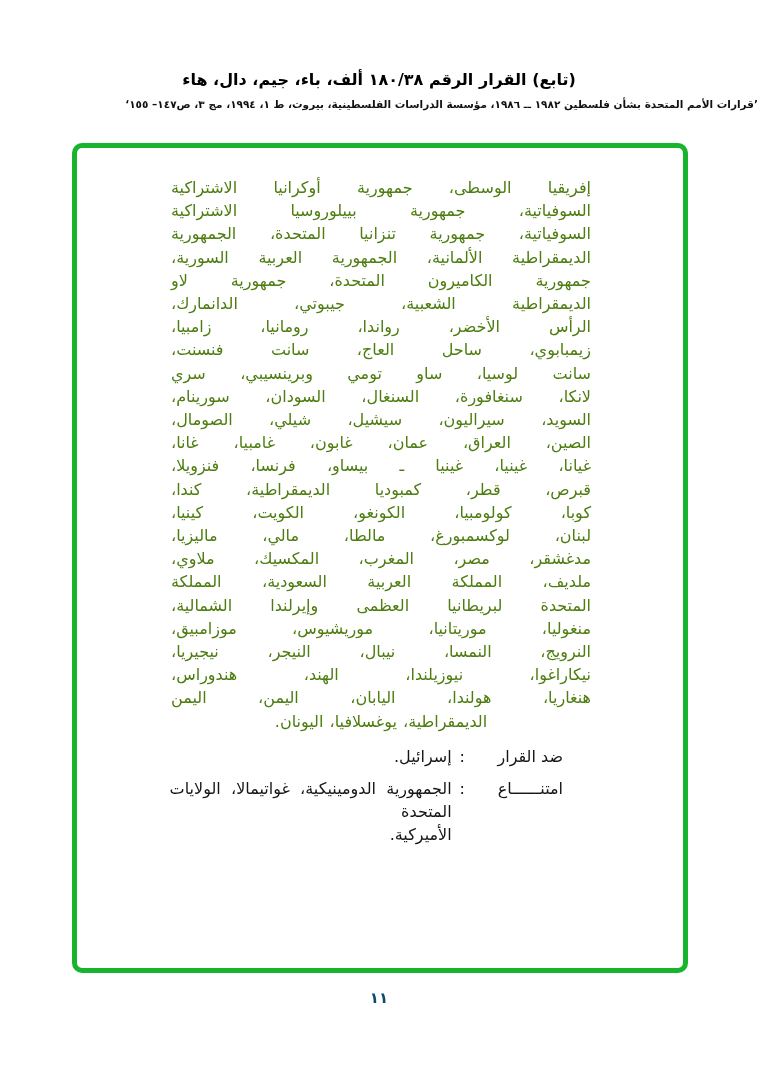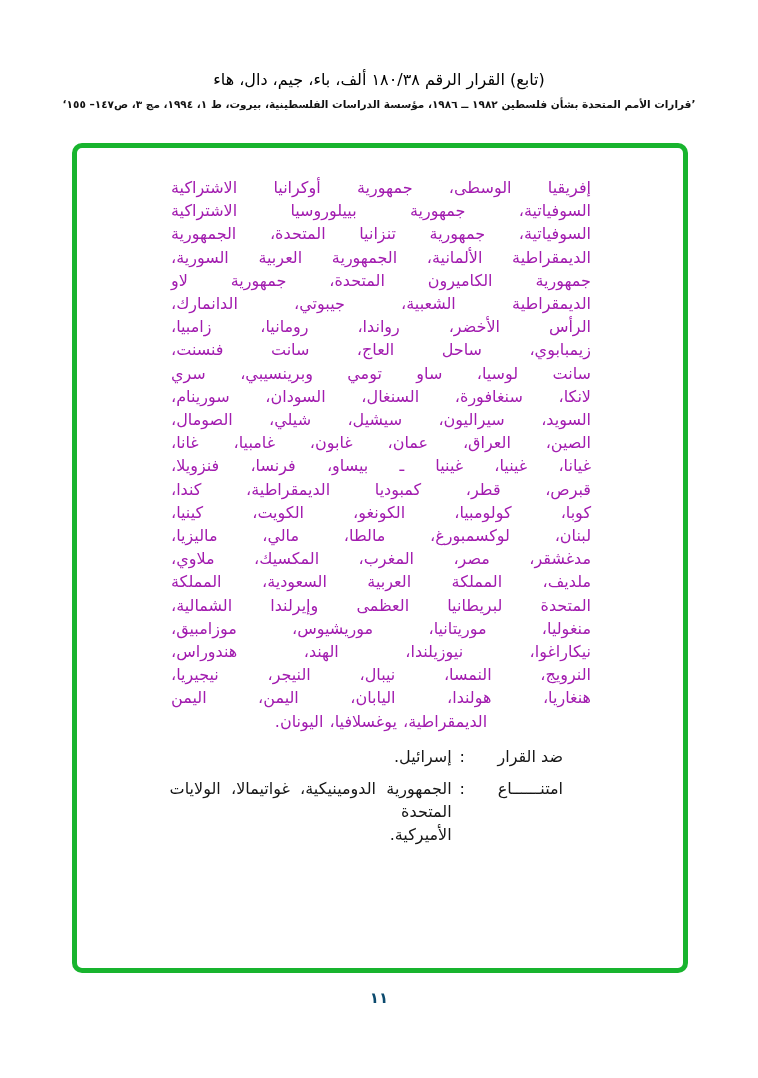--- a/index.html
+++ b/index.html
@@ -10,27 +10,27 @@
     background: #ffffff;
     font-family: "DejaVu Sans", sans-serif;
     color: #1b1b1b;
     overflow: hidden;
   }
   .doc-header { position: absolute; top: 70px; left: 0; width: 100%; }
   .doc-title {
     direction: rtl;
     text-align: center;
     font-size: 16px;
-    font-weight: normal;
+    font-weight: bold;
     color: #000;
     letter-spacing: 0.2px;
   }
   .doc-subtitle {
     direction: rtl;
-    text-align: center;
+    text-align: right;
     font-size: 10.5px;
     font-weight: bold;
     color: #111;
     margin-top: 9px;
   }
   .green-box {
     position: absolute;
     left: 72px;
     top: 143px;
     width: 616px;
@@ -47,21 +47,21 @@
     width: 420px;
     direction: rtl;
   }
   .voters p-line, .voters .vote-line { display: block; }
   .voters .vote-line {
     font-size: 16px;
     line-height: 23.2px;
     text-align: justify;
     text-align-last: justify;
     word-spacing: 1px;
-    color: #a21caf;
+    color: #4d7c0f;
   }
   .voters .vote-line:last-child {
     text-align-last: center;
   }
   .vote-rows { margin-top: 12px; }
   .vote-row {
     display: flex;
     direction: rtl;
     padding-right: 28px;
     font-size: 16px;
@@ -141,23 +141,23 @@
           <div class="vote-line">لبنان، لوكسمبورغ، مالطا، مالي، ماليزيا،</div>
 
           <div class="vote-line">مدغشقر، مصر، المغرب، المكسيك، ملاوي،</div>
 
           <div class="vote-line">ملديف، المملكة العربية السعودية، المملكة</div>
 
           <div class="vote-line">المتحدة لبريطانيا العظمى وإيرلندا الشمالية،</div>
 
           <div class="vote-line">منغوليا، موريتانيا، موريشيوس، موزامبيق،</div>
 
+          <div class="vote-line">النرويج، النمسا، نيبال، النيجر، نيجيريا،</div>
+
           <div class="vote-line">نيكاراغوا، نيوزيلندا، الهند، هندوراس،</div>
-
-          <div class="vote-line">النرويج، النمسا، نيبال، النيجر، نيجيريا،</div>
 
           <div class="vote-line">هنغاريا، هولندا، اليابان، اليمن، اليمن</div>
 
           <div class="vote-line">الديمقراطية، يوغسلافيا، اليونان.</div>
         </div>
 
       <div class="vote-rows">
 
           <div class="vote-row">
             <span class="vote-label">ضد القرار</span>

